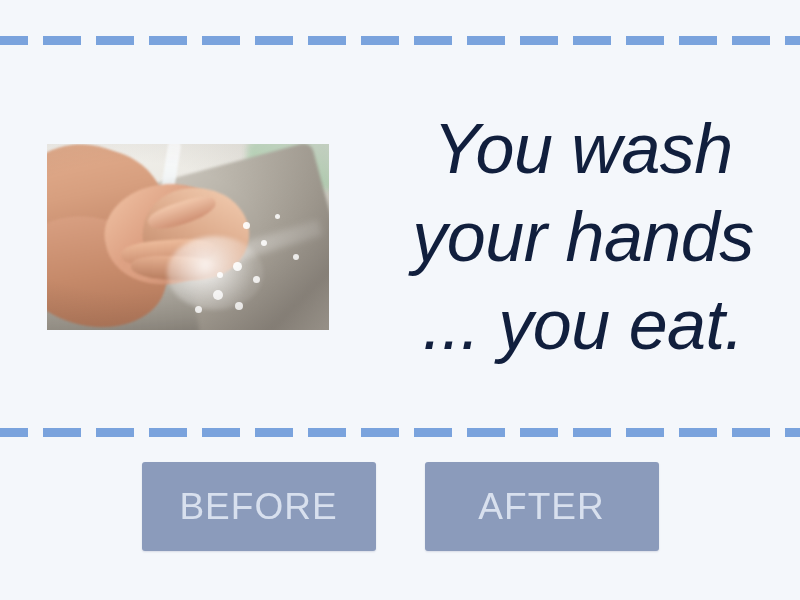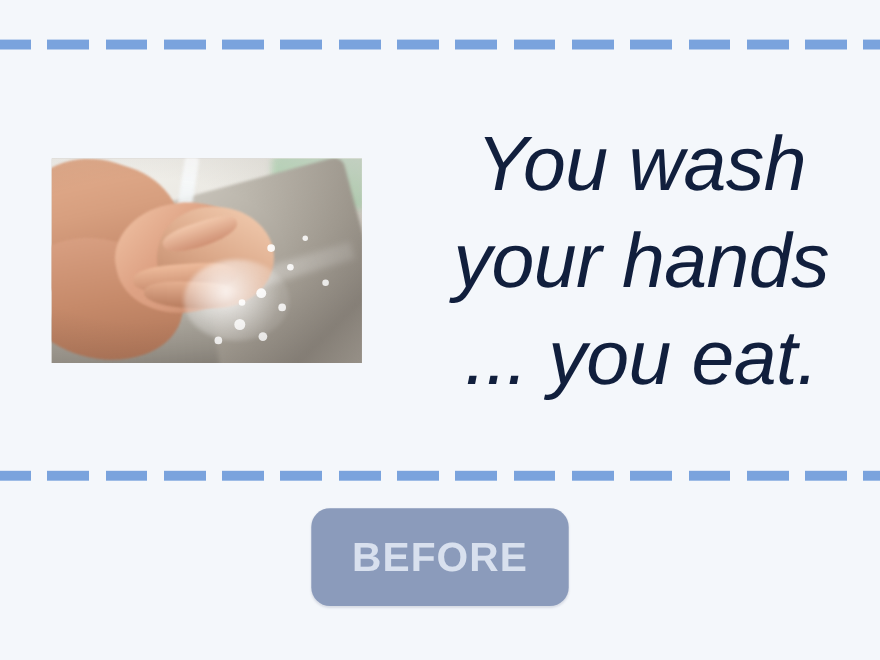--- a/index.html
+++ b/index.html
@@ -247,27 +247,27 @@
     display: flex;
     flex-direction: row;
     align-items: flex-start;
     justify-content: center;
     gap: 49px;
   }
   .answer-btn {
     width: 234px;
     height: 89px;
     border: none;
-    border-radius: 17px;
+    border-radius: 3px;
     background: #8b9bbb;
     color: #d8e0ee;
     font-family: "Liberation Sans", sans-serif;
     font-size: 37px;
     line-height: 89px;
-    font-weight: 700;
+    font-weight: 400;
     letter-spacing: 1px;
     text-align: center;
     padding: 0;
     cursor: pointer;
     box-shadow: 0 1px 2px rgba(40,60,100,.14);
     overflow: hidden;
     white-space: nowrap;
   }
 </style>
 </head>
@@ -312,15 +312,16 @@
     <div class="text-pane">
       <div class="question-text">You wash your hands ... you eat.</div>
     </div>
 
   </div>
 
   <div class="dashed-rule bottom"></div>
 
   <div class="answers">
     <button class="answer-btn">BEFORE</button>
+    <button class="answer-btn">AFTER</button>
   </div>
 
 </div>
 
 </body></html>

